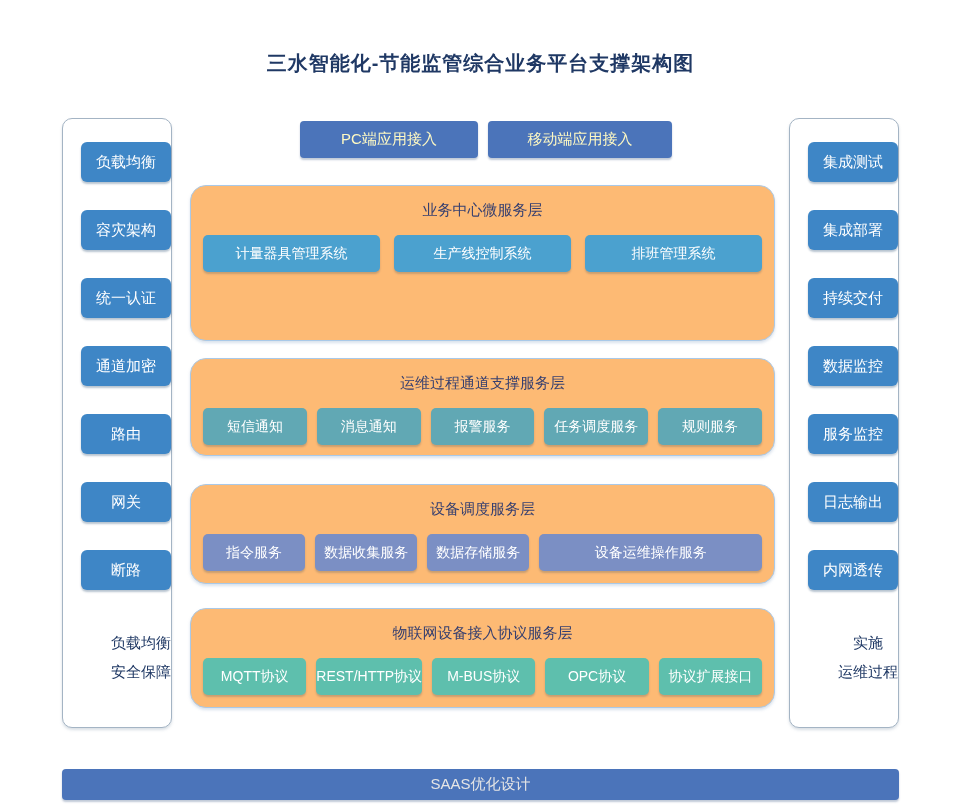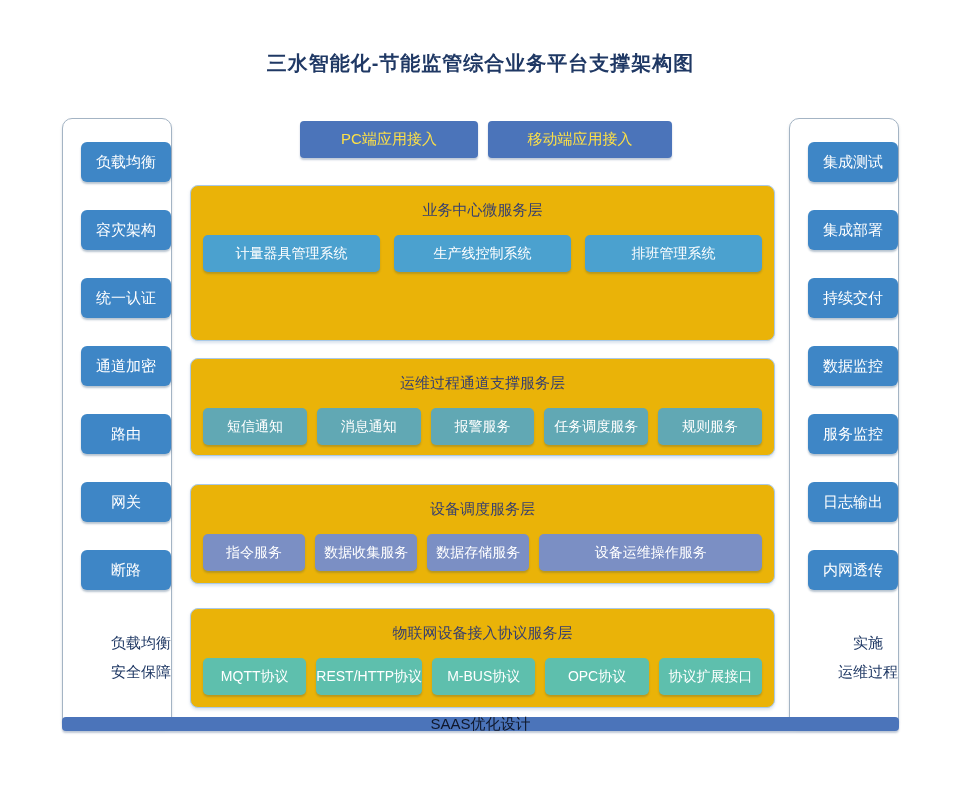--- a/index.html
+++ b/index.html
@@ -24,21 +24,21 @@
   .stage{position:absolute;left:0;top:0;width:961px;height:804px;}
 
   .page-title{
     position:absolute;top:50px;left:0;width:100%;
     text-align:center;font-size:20px;font-weight:bold;
     color:var(--title);letter-spacing:1px;
   }
 
   .top-buttons{position:absolute;top:121px;left:300px;display:flex;gap:10px;}
   .top-btn{
-    height:37px;border-radius:4px;background:var(--indigo);color:#fde047;
+    height:37px;border-radius:4px;background:var(--indigo);color:#fef9c3;
     font-size:15px;display:flex;align-items:center;justify-content:center;
     box-shadow:0 2px 2px rgba(30,60,110,.28);
   }
   .top-btn.pc{width:178px;}
   .top-btn.mobile{width:184px;}
 
   .panel{
     position:absolute;top:118px;width:110px;height:610px;
     border:1px solid var(--panel-border);border-radius:10px;background:#fff;
     box-shadow:0 2px 3px rgba(120,140,160,.28);
@@ -51,22 +51,22 @@
     border-radius:6px;background:var(--blue);color:#fff;font-size:15px;
     display:flex;align-items:center;justify-content:center;
     box-shadow:0 2px 2px rgba(20,60,100,.3);
   }
   .panel-caption{
     margin-top:10px;text-align:center;color:var(--title);
     font-size:15px;line-height:29px;
   }
 
   .section{
-    position:absolute;left:190px;width:585px;background:#eab308;
-    border:1px solid var(--section-border);border-radius:8px;
+    position:absolute;left:190px;width:585px;background:#fdba74;
+    border:1px solid var(--section-border);border-radius:16px;
     box-shadow:0 2px 3px rgba(120,150,190,.28);
     padding:12px;
   }
   .section-title{
     text-align:center;color:var(--heading);font-size:15px;
     height:24px;line-height:24px;margin-bottom:13px;
   }
   .row{display:flex;gap:10px;}
   .row + .row{margin-top:12px;}
   .box{
@@ -79,22 +79,22 @@
   .s2{top:358px;height:98px;}
   .s3{top:484px;height:100px;}
   .s4{top:608px;height:100px;}
   .c1{background:var(--sky);}
   .c2{background:var(--teal);}
   .c3{background:var(--periwinkle);}
   .c4{background:var(--green);}
   .box.wide{flex:2.18;}
 
   .bottom-bar{
-    position:absolute;left:62px;top:717px;width:837px;height:14px;
-    border-radius:4px;background:var(--indigo);color:#0f172a;font-size:15px;
+    position:absolute;left:62px;top:769px;width:837px;height:31px;
+    border-radius:4px;background:var(--indigo);color:#e5e5e5;font-size:15px;
     display:flex;align-items:center;justify-content:center;
     box-shadow:0 2px 2px rgba(30,60,110,.28);
   }
 </style>
 </head>
 <body>
 
 <div class="stage">
 
   <div class="page-title">三水智能化-节能监管综合业务平台支撑架构图</div>

